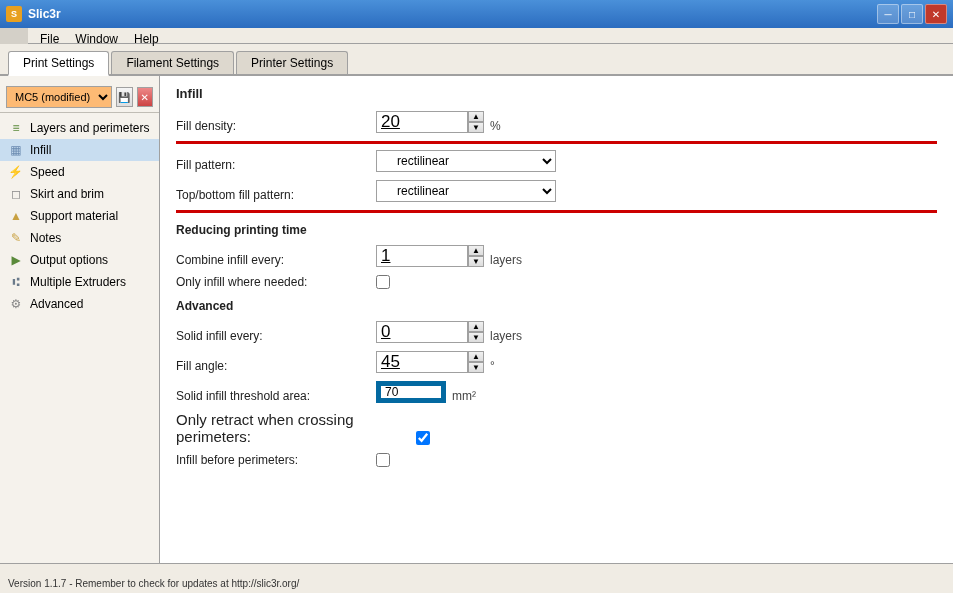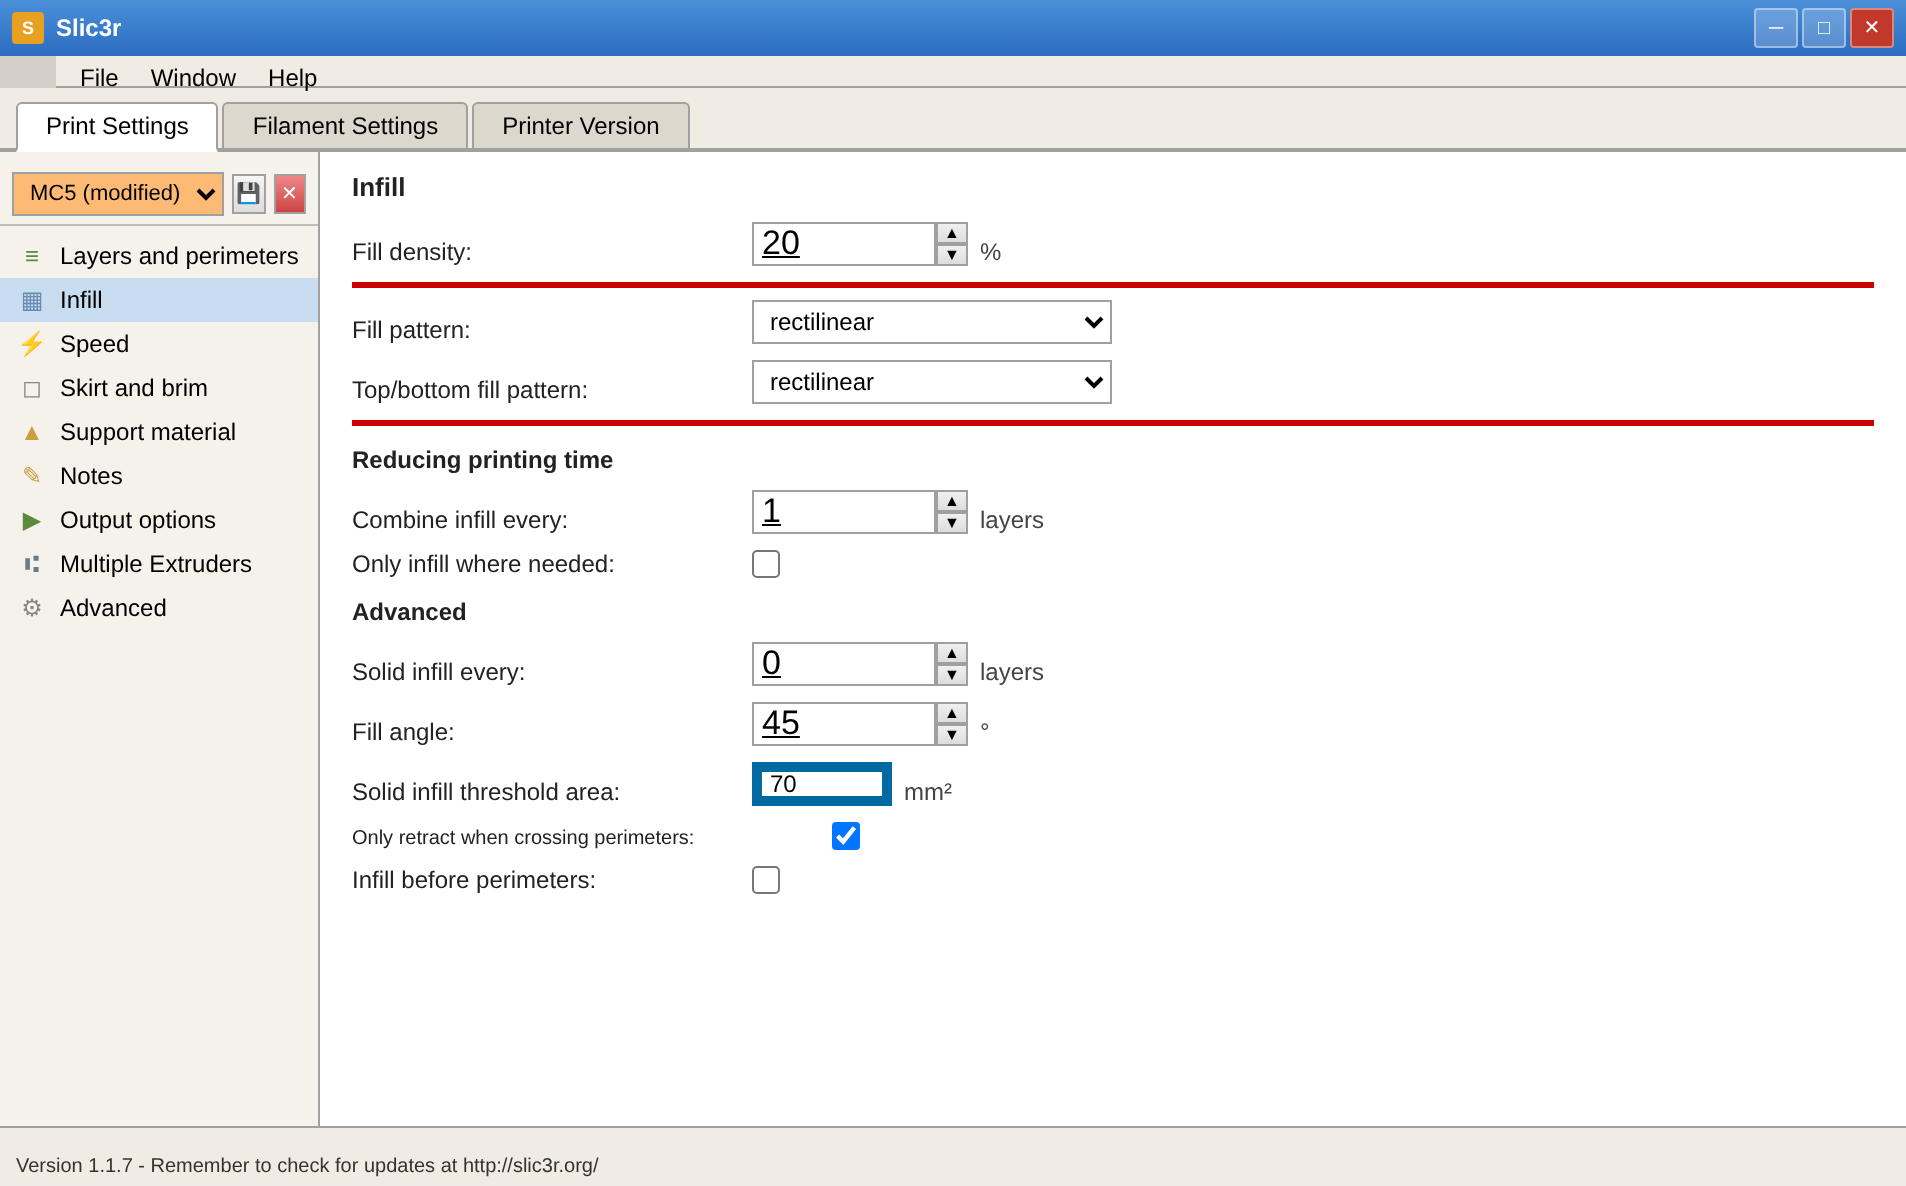--- a/index.html
+++ b/index.html
@@ -117,38 +117,38 @@
     .content { flex: 1; background: white; overflow-y: auto; padding: 10px 16px; }
 
     .section-title { font-size: 13px; font-weight: bold; margin-bottom: 10px; color: #222; }
 
     .field-row {
       display: flex;
       align-items: flex-end;
       margin-bottom: 8px;
     }
     .field-label { width: 200px; font-size: 12px; color: #222; }
-    .field-label-wide { width: 240px; font-size: 10px; color: #222; }
+    .field-label-wide { width: 240px; font-size: 15px; color: #222; }
 
     .field-input {
       width: 70px;
       height: 22px;
       border: 5px solid #0369a1;
       padding: 1px 4px;
       font-size: 12px;
       background: white;
     }
     .field-unit { margin-left: 6px; font-size: 12px; color: #444; }
     .field-select {
       width: 180px;
       height: 22px;
       border: 1px solid #a0a0a0;
       background: white;
       font-size: 12px;
-      padding: 1px 4px;
+      padding: 1px 16px;
     }
 
     .spinner-wrap { display: flex; flex-direction: column; }
     .spinner-up, .spinner-down {
       width: 16px; height: 11px;
       border: 1px solid #a0a0a0;
       background: linear-gradient(to bottom, #f0f0f0, #ddd);
       cursor: pointer;
       display: flex; align-items: center; justify-content: center;
       font-size: 8px;
@@ -199,21 +199,21 @@
 
 <div class="menu-bar">
   <span class="menu-item">File</span>
   <span class="menu-item">Window</span>
   <span class="menu-item">Help</span>
 </div>
 
 <div class="tab-bar">
   <div class="tab active">Print Settings</div>
   <div class="tab">Filament Settings</div>
-  <div class="tab">Printer Version</div>
+  <div class="tab">Printer Settings</div>
 </div>
 
 <div class="main-layout">
 
   <div class="sidebar">
     <div class="preset-bar">
       <select class="preset-select">
         <option>MC5 (modified)</option>
       </select>
       <button class="preset-btn">💾</button>

